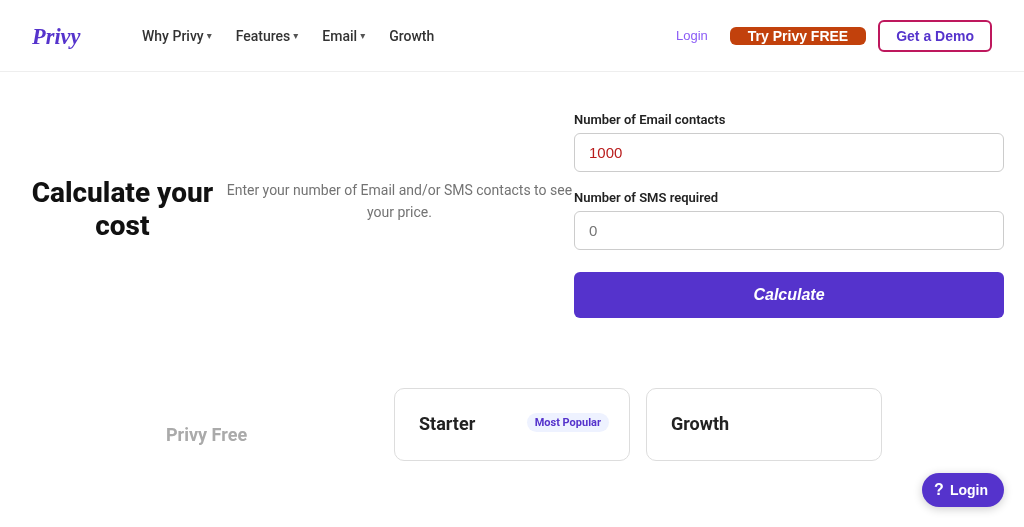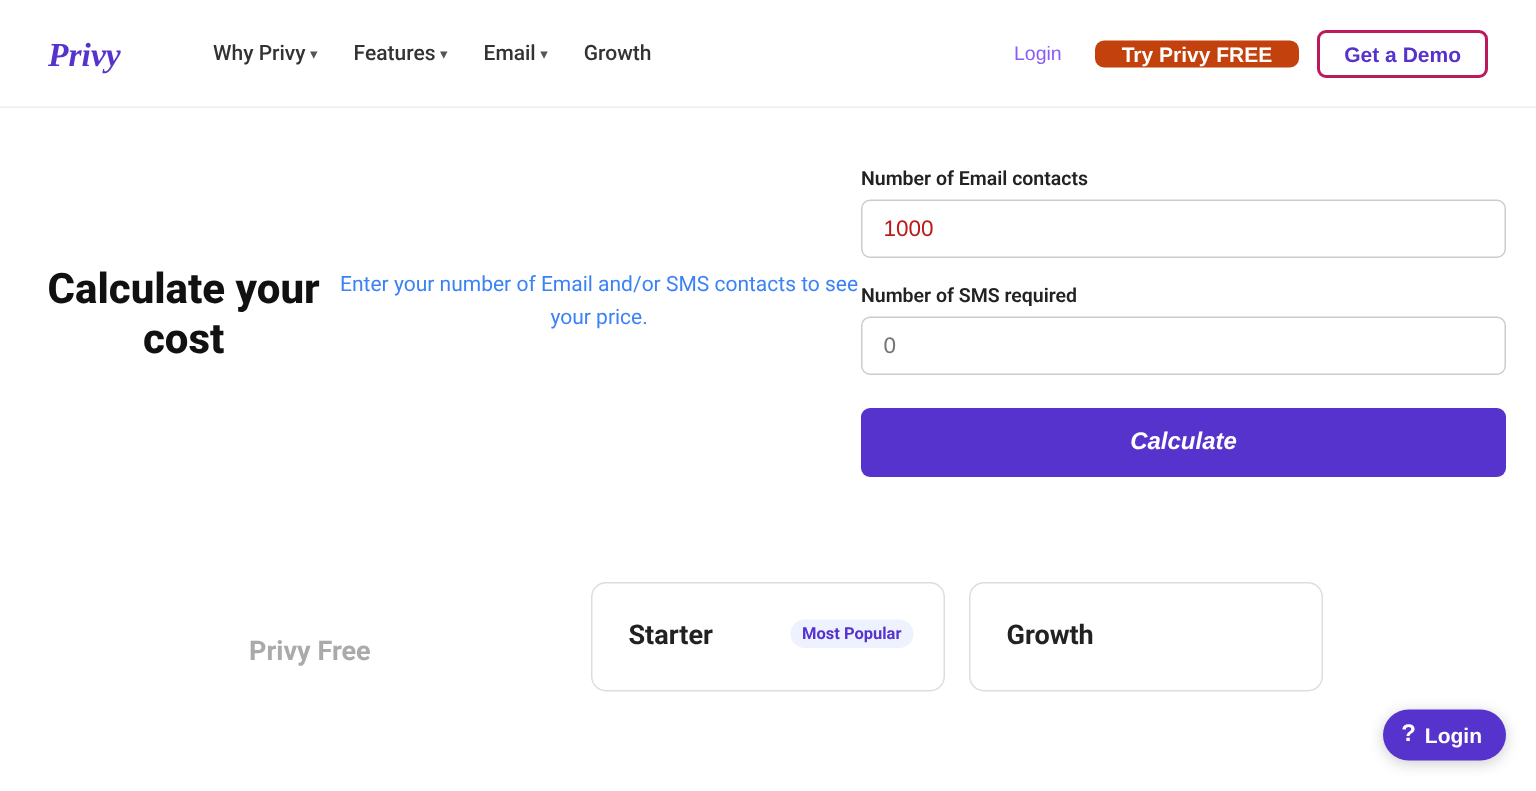--- a/index.html
+++ b/index.html
@@ -25,21 +25,21 @@
     .btn-login { font-size: 13px; font-weight: 400; color: #8b5cf6; cursor: pointer; border: none; background: none; padding: 6px 10px; }
     .btn-try { background: #c2410c; color: #fff; border: none; border-radius: 6px; padding: 1px 18px; font-size: 14px; font-weight: 600; cursor: pointer; }
     .btn-demo { background: #fff; color: #5533cc; border: 2px solid #be185d; border-radius: 6px; padding: 6px 16px; font-size: 14px; font-weight: 600; cursor: pointer; }
 
     
     .calculator-section {
       display: flex; flex-direction: row; align-items: center;
       padding: 40px 20px 30px;
     }
     .calc-title { font-size: 28px; font-weight: 800; color: #111; margin-bottom: 12px; text-align: center; }
-    .calc-subtitle { font-size: 14px; color: #3b82f6; text-align: center; line-height: 1.6; margin-bottom: 28px; }
+    .calc-subtitle { font-size: 14px; color: #737373; text-align: center; line-height: 1.6; margin-bottom: 28px; }
     .calc-form { width: 100%; max-width: 430px; display: flex; flex-direction: column; gap: 18px; }
     .form-group { display: flex; flex-direction: column; gap: 6px; }
     .form-label { font-size: 13px; font-weight: 600; color: #222; }
     .form-input {
       width: 100%; padding: 10px 14px; border: 1px solid #ccc; border-radius: 6px;
       font-size: 15px; color: #b91c1c; outline: none;
     }
     .btn-calculate {
       width: 100%; padding: 14px; background: #5533cc; color: #fff;
       border: none; border-radius: 6px; font-size: 16px; font-weight: 700;

